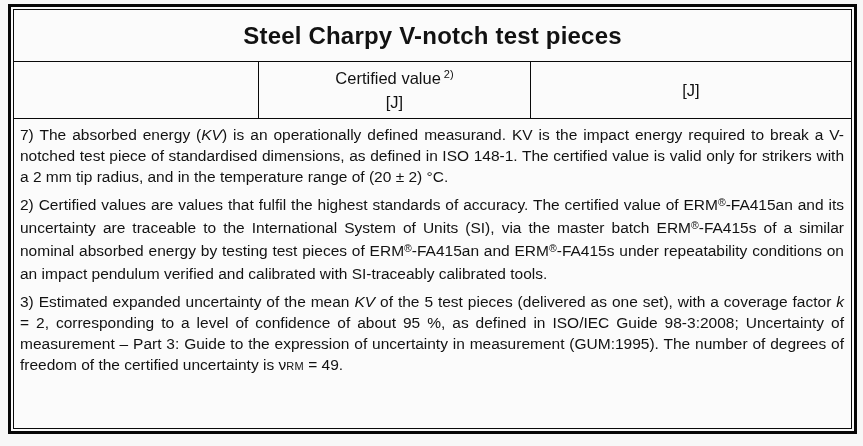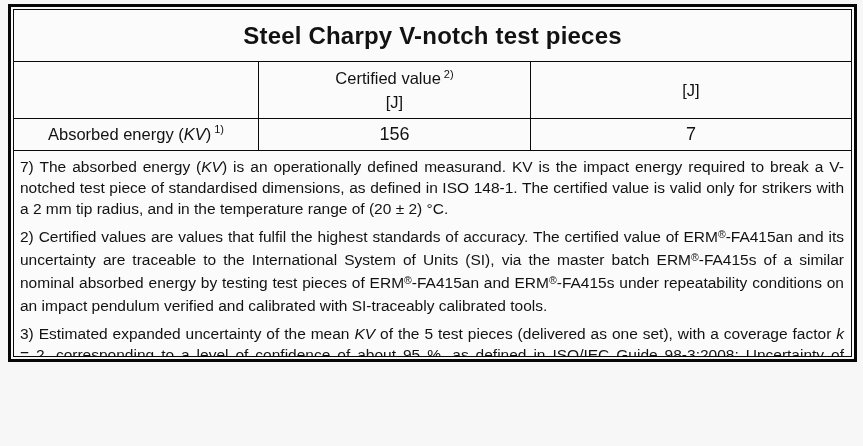--- a/index.html
+++ b/index.html
@@ -14,21 +14,21 @@
     overflow: hidden;
     font-family: "Liberation Sans", "DejaVu Sans", sans-serif;
     color: #121212;
     -webkit-font-smoothing: antialiased;
   }
   .table-outer {
     position: absolute;
     left: 8px;
     top: 4px;
     width: 849px;
-    height: 358px;
+    height: 430px;
     box-sizing: border-box;
     border: 3px solid #060606;
     padding: 2px;
     background: #f9f9f9;
   }
   .table-inner {
     width: 100%;
     height: 100%;
     box-sizing: border-box;
     border: 1px solid #0a0a0a;
@@ -84,21 +84,21 @@
   .footnotes p {
     margin: 0 0 7px 0;
     text-align: justify;
   }
   .regmark {
     font-size: 10.5px;
     position: relative;
     top: -4px;
   }
   .nu-sub {
-    font-size: 16px;
+    font-size: 11px;
     letter-spacing: 0.3px;
     margin-top: 17px;
   }
 </style>
 </head>
 <body>
 
 <div class="table-outer">
   <div class="table-inner">
 
@@ -110,30 +110,20 @@
       <div class="cell head-cell"></div>
       <div class="cell head-cell bl">
         <div><span>Certified value</span><span class="ref">2)</span></div>
         <div>[J]</div>
       </div>
       <div class="cell head-cell bl">
         <div>[J]</div>
       </div>
     </div>
 
-    <div class="grid data-row">
-      <div class="cell data-cell">
-          <span>Absorbed energy (</span>
-          <span class="it">KV</span>
-          <span>)</span>
-          <span class="ref">1)</span>
-        </div>
-      <div class="cell value-cell bl">156</div>
-      <div class="cell value-cell bl">7</div>
-    </div>
 
     <div class="footnotes">
       <p><span>7) The absorbed energy (</span><span class="it">KV</span><span>) is an operationally defined measurand. KV is the impact energy required to break a V-notched test piece of standardised dimensions, as defined in ISO 148-1. The certified value is valid only for strikers with a 2 mm tip radius, and in the temperature range of (20 ± 2) °C.</span></p>
       <p><span>2) Certified values are values that fulfil the highest standards of accuracy. The certified value of ERM</span><span class="regmark">®</span><span>-FA415an and its uncertainty are traceable to the International System of Units (SI), via the master batch ERM</span><span class="regmark">®</span><span>-FA415s of a similar nominal absorbed energy by testing test pieces of ERM</span><span class="regmark">®</span><span>-FA415an and ERM</span><span class="regmark">®</span><span>-FA415s under repeatability conditions on an impact pendulum verified and calibrated with SI-traceably calibrated tools.</span></p>
       <p><span>3) Estimated expanded uncertainty of the mean </span><span class="it">KV</span><span> of the 5 test pieces (delivered as one set), with a coverage factor </span><span class="it">k</span><span> = 2, corresponding to a level of confidence of about 95 %, as defined in ISO/IEC Guide 98-3:2008; Uncertainty of measurement – Part 3: Guide to the expression of uncertainty in measurement (GUM:1995). The number of degrees of freedom of the certified uncertainty is </span><span>ν</span><span class="nu-sub">RM</span><span> = 49.</span></p>
     </div>
 
   </div>
 </div>
 

